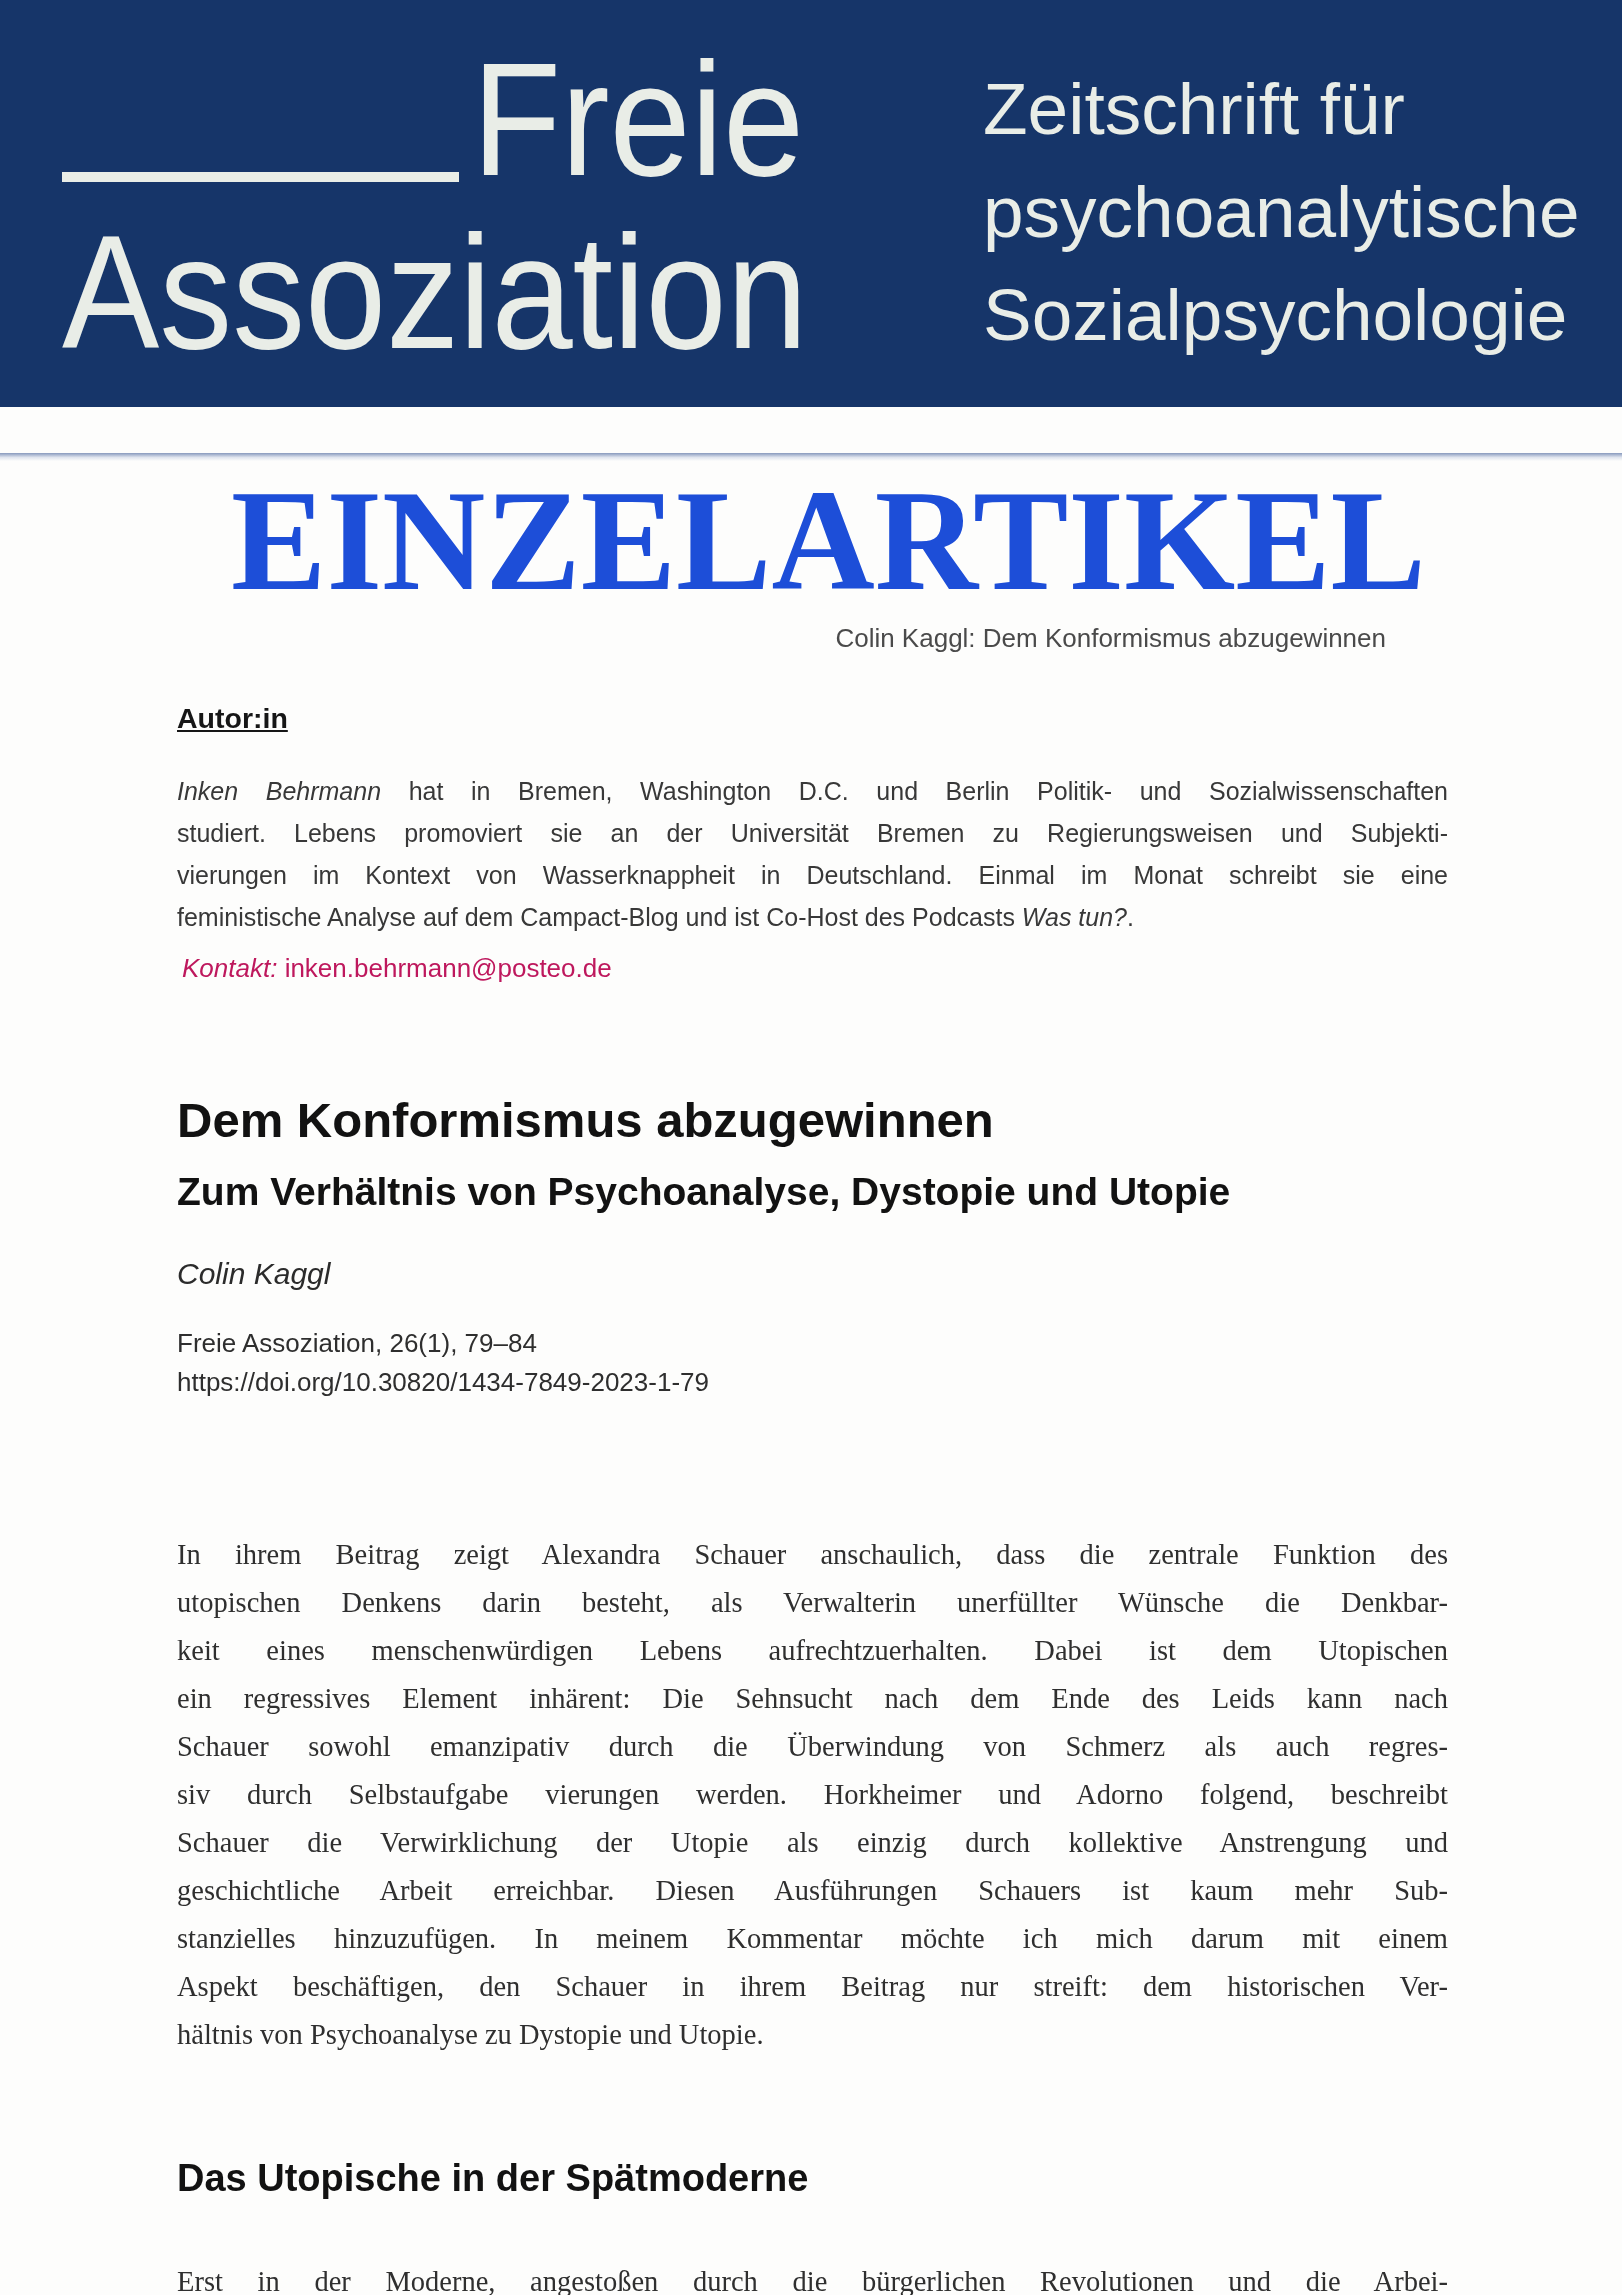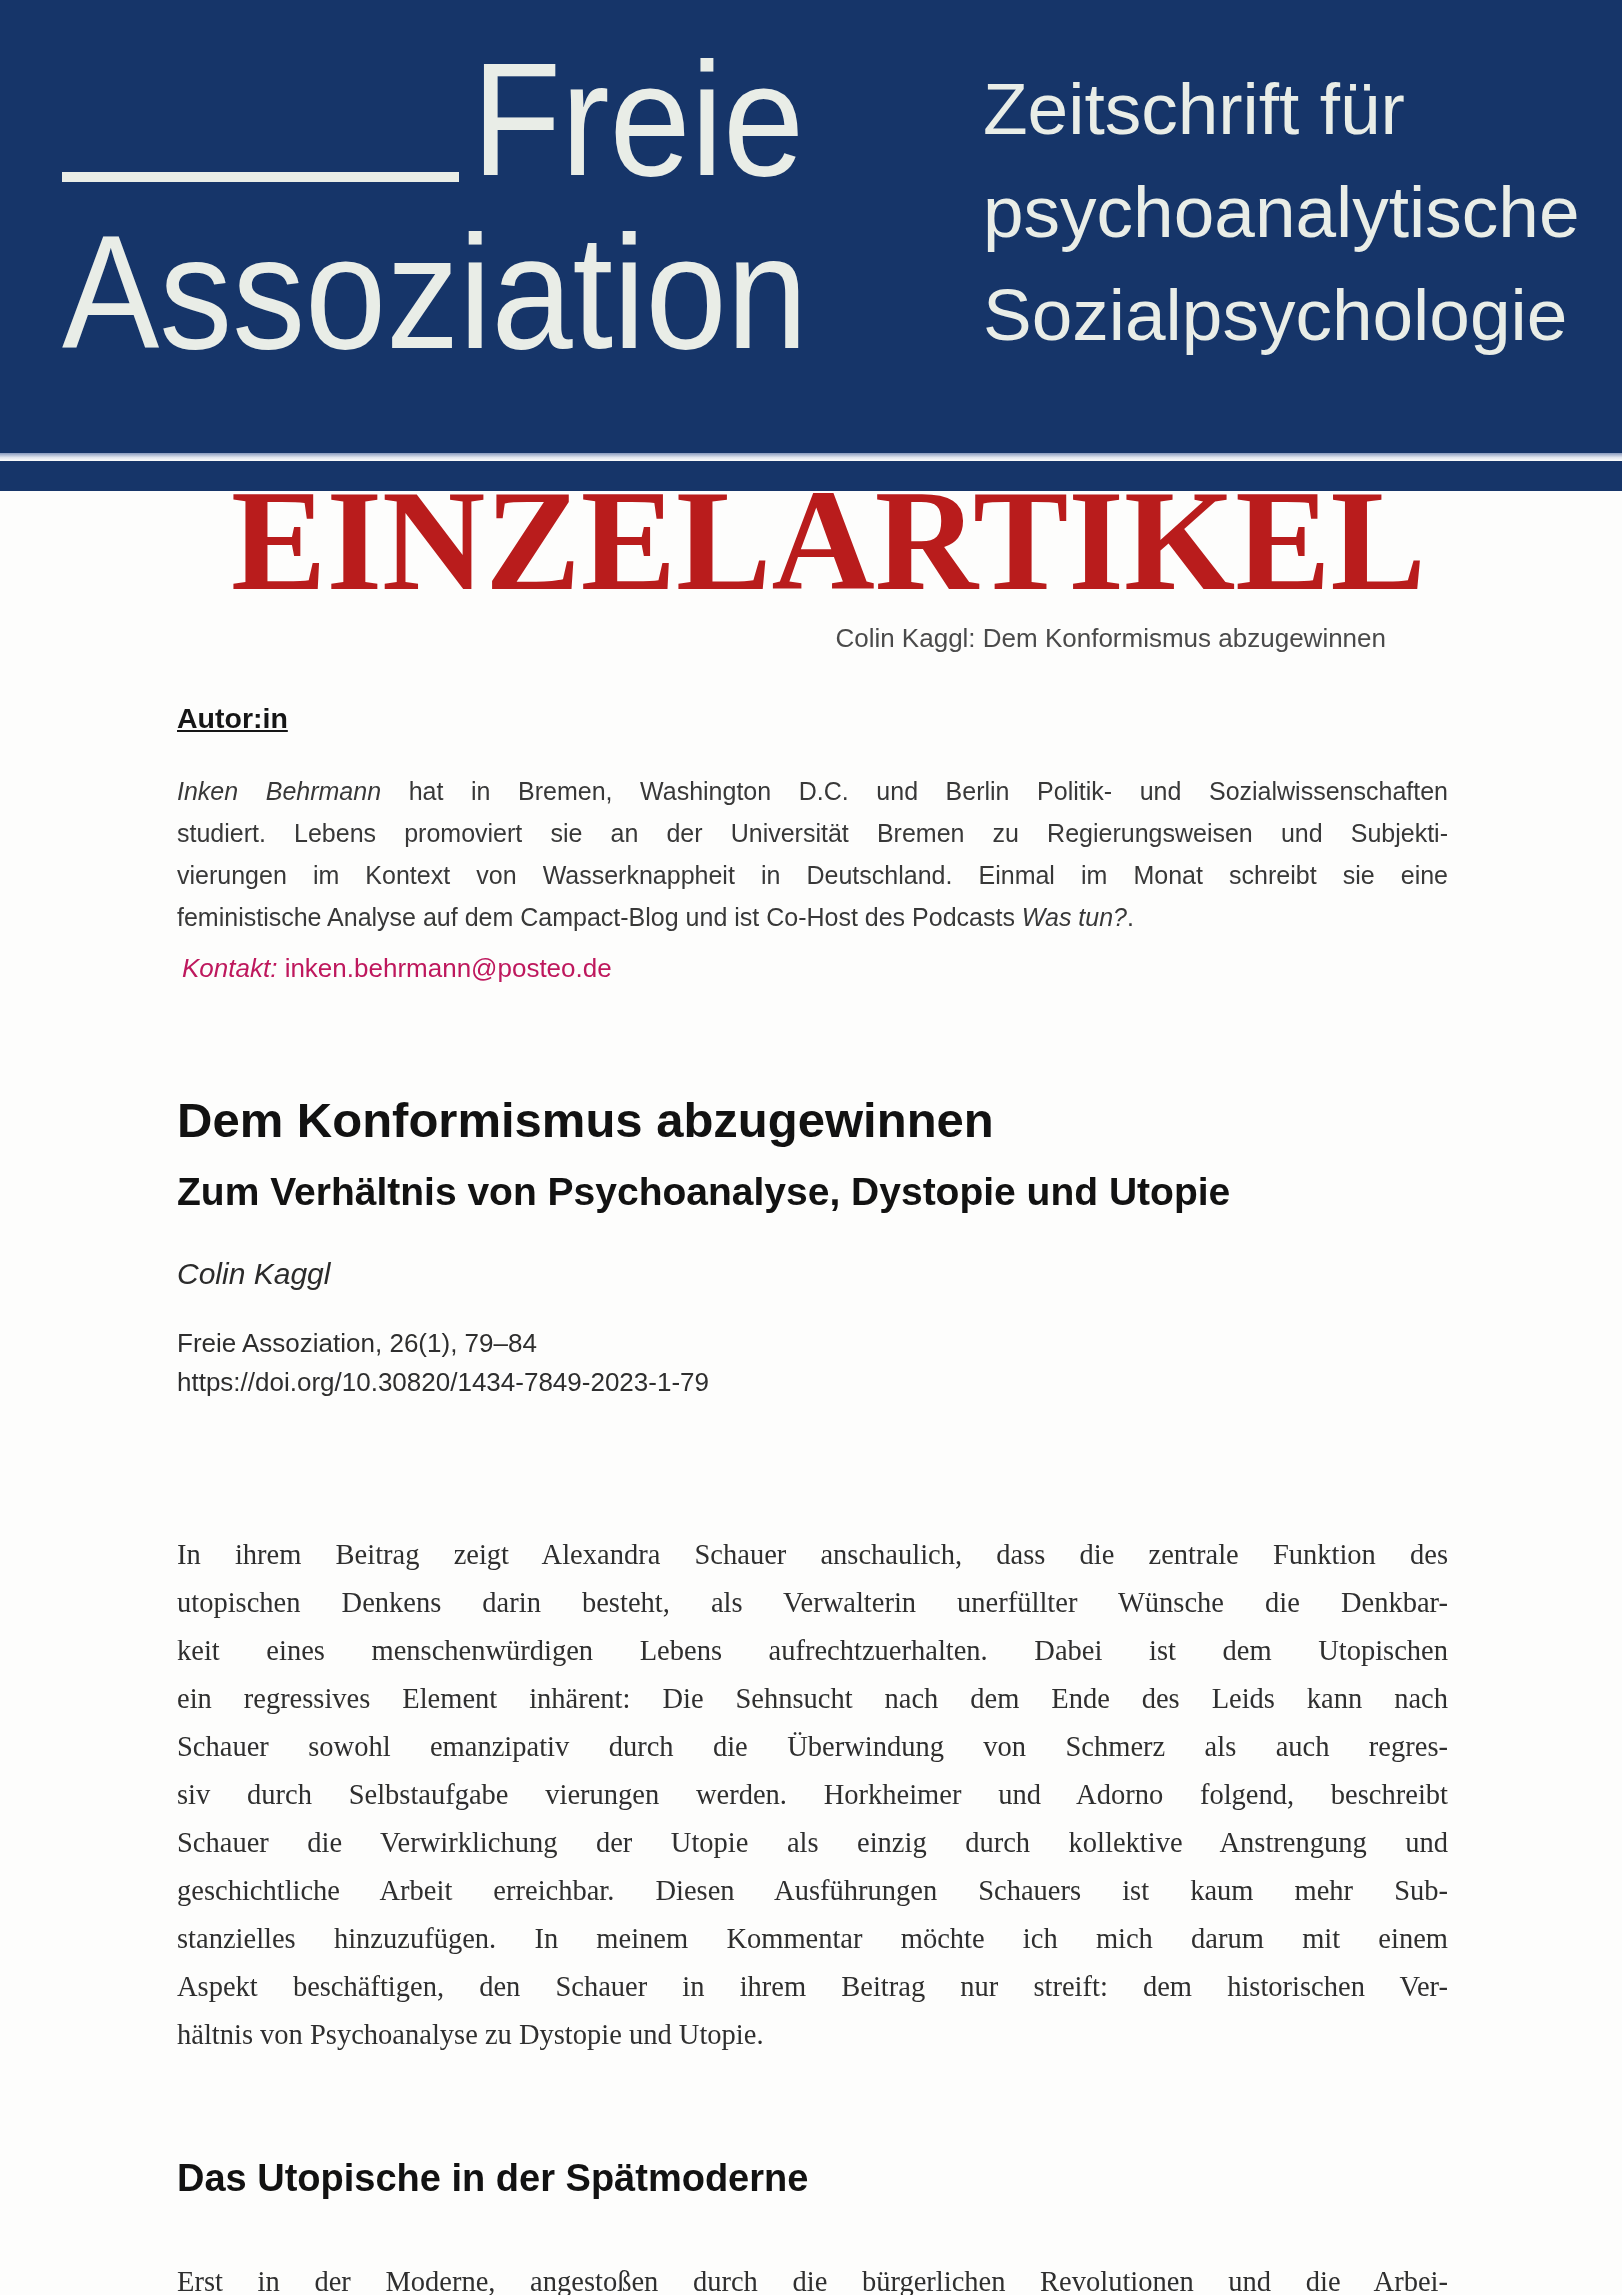--- a/index.html
+++ b/index.html
@@ -2,33 +2,33 @@
 <html lang="de" style="font-size:10.4px"><head>
 <meta charset="utf-8">
 <style>
   html,body{margin:0;padding:0;background:#ffffff;}
   .page{
     position:relative;width:1622px;height:2295px;overflow:hidden;
     background:#fdfdfc;font-family:"Liberation Sans",sans-serif;
     -webkit-font-smoothing:antialiased;
   }
   
-  .header{position:absolute;left:0;top:0;width:1622px;height:491px;background:#163569;}
+  .header{position:absolute;left:0;top:0;width:1622px;height:407px;background:#163569;}
   .header-fade{position:absolute;left:0;top:453px;width:1622px;height:7.8px;
     background:linear-gradient(to bottom,#8799bd,#dfe4ee 55%,#fdfdfc);}
   .logo-underline{position:absolute;left:62px;top:172px;width:397px;height:9.7px;background:#e9ede7;}
   .logo-line{position:absolute;color:#e9ede7;font-size:162px;line-height:162px;font-weight:400;
     transform:scaleX(0.9);transform-origin:left top;white-space:nowrap;}
   .logo1{left:472px;top:38px;}
   .logo2{left:62px;top:211px;}
   .journal-subtitle{position:absolute;left:983px;top:57px;color:#e9ede7;
     font-size:73px;line-height:103px;white-space:nowrap;}
   
   .section-title{position:absolute;left:231px;top:470px;font-family:"Liberation Serif",serif;
-    font-weight:700;font-size:143px;line-height:143px;color:#b91c1c;white-space:nowrap;text-align:center;}
+    font-weight:700;font-size:143px;line-height:143px;color:#1d4ed8;white-space:nowrap;text-align:center;}
   .running-ref{position:absolute;right:236px;top:622px;font-size:26px;line-height:32px;
     color:#4a4a4a;white-space:nowrap;text-align:center;}
   
   .author-heading{position:absolute;left:177px;top:701px;font-size:28.5px;font-weight:700;
     line-height:35px;color:#161616;text-decoration:underline;}
   .bio{position:absolute;left:177px;top:770px;width:1271px;font-size:25px;line-height:42px;color:#383838;}
   .kontakt{position:absolute;left:182px;top:952px;font-size:26px;line-height:32px;color:#be185d;}
   .it{font-style:italic;}
   .jl{text-align:justify;text-align-last:justify;}
   

